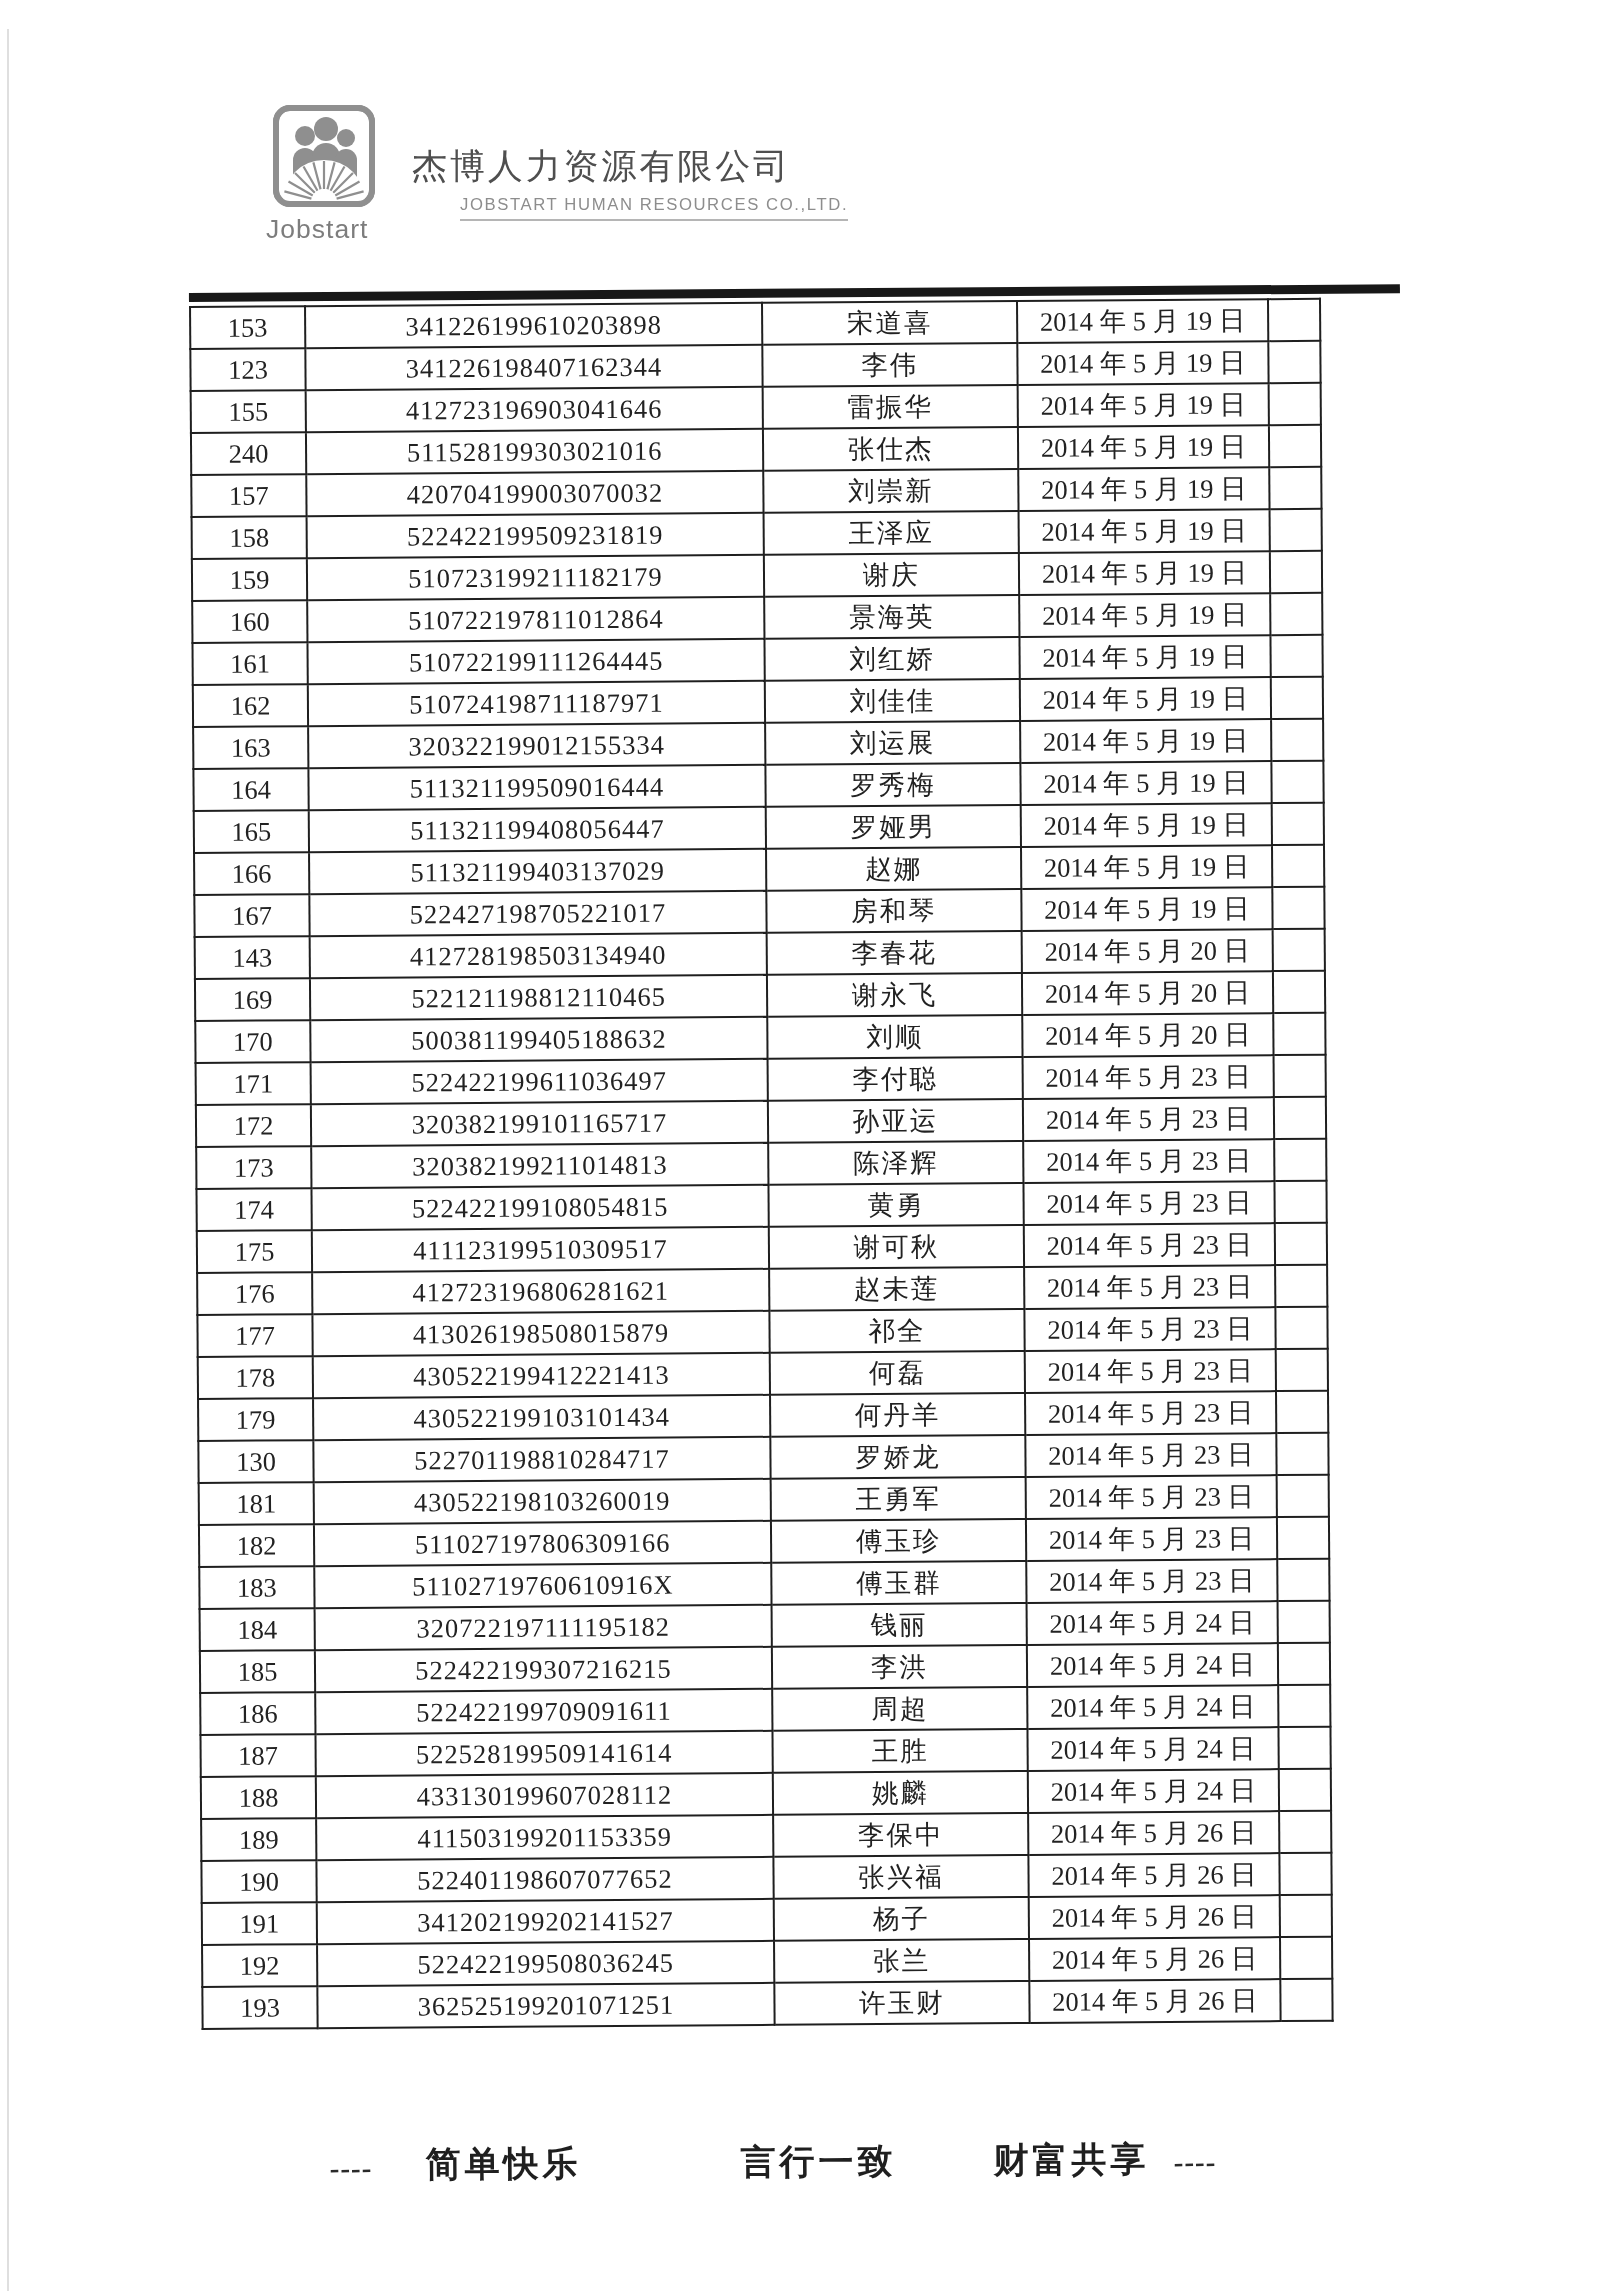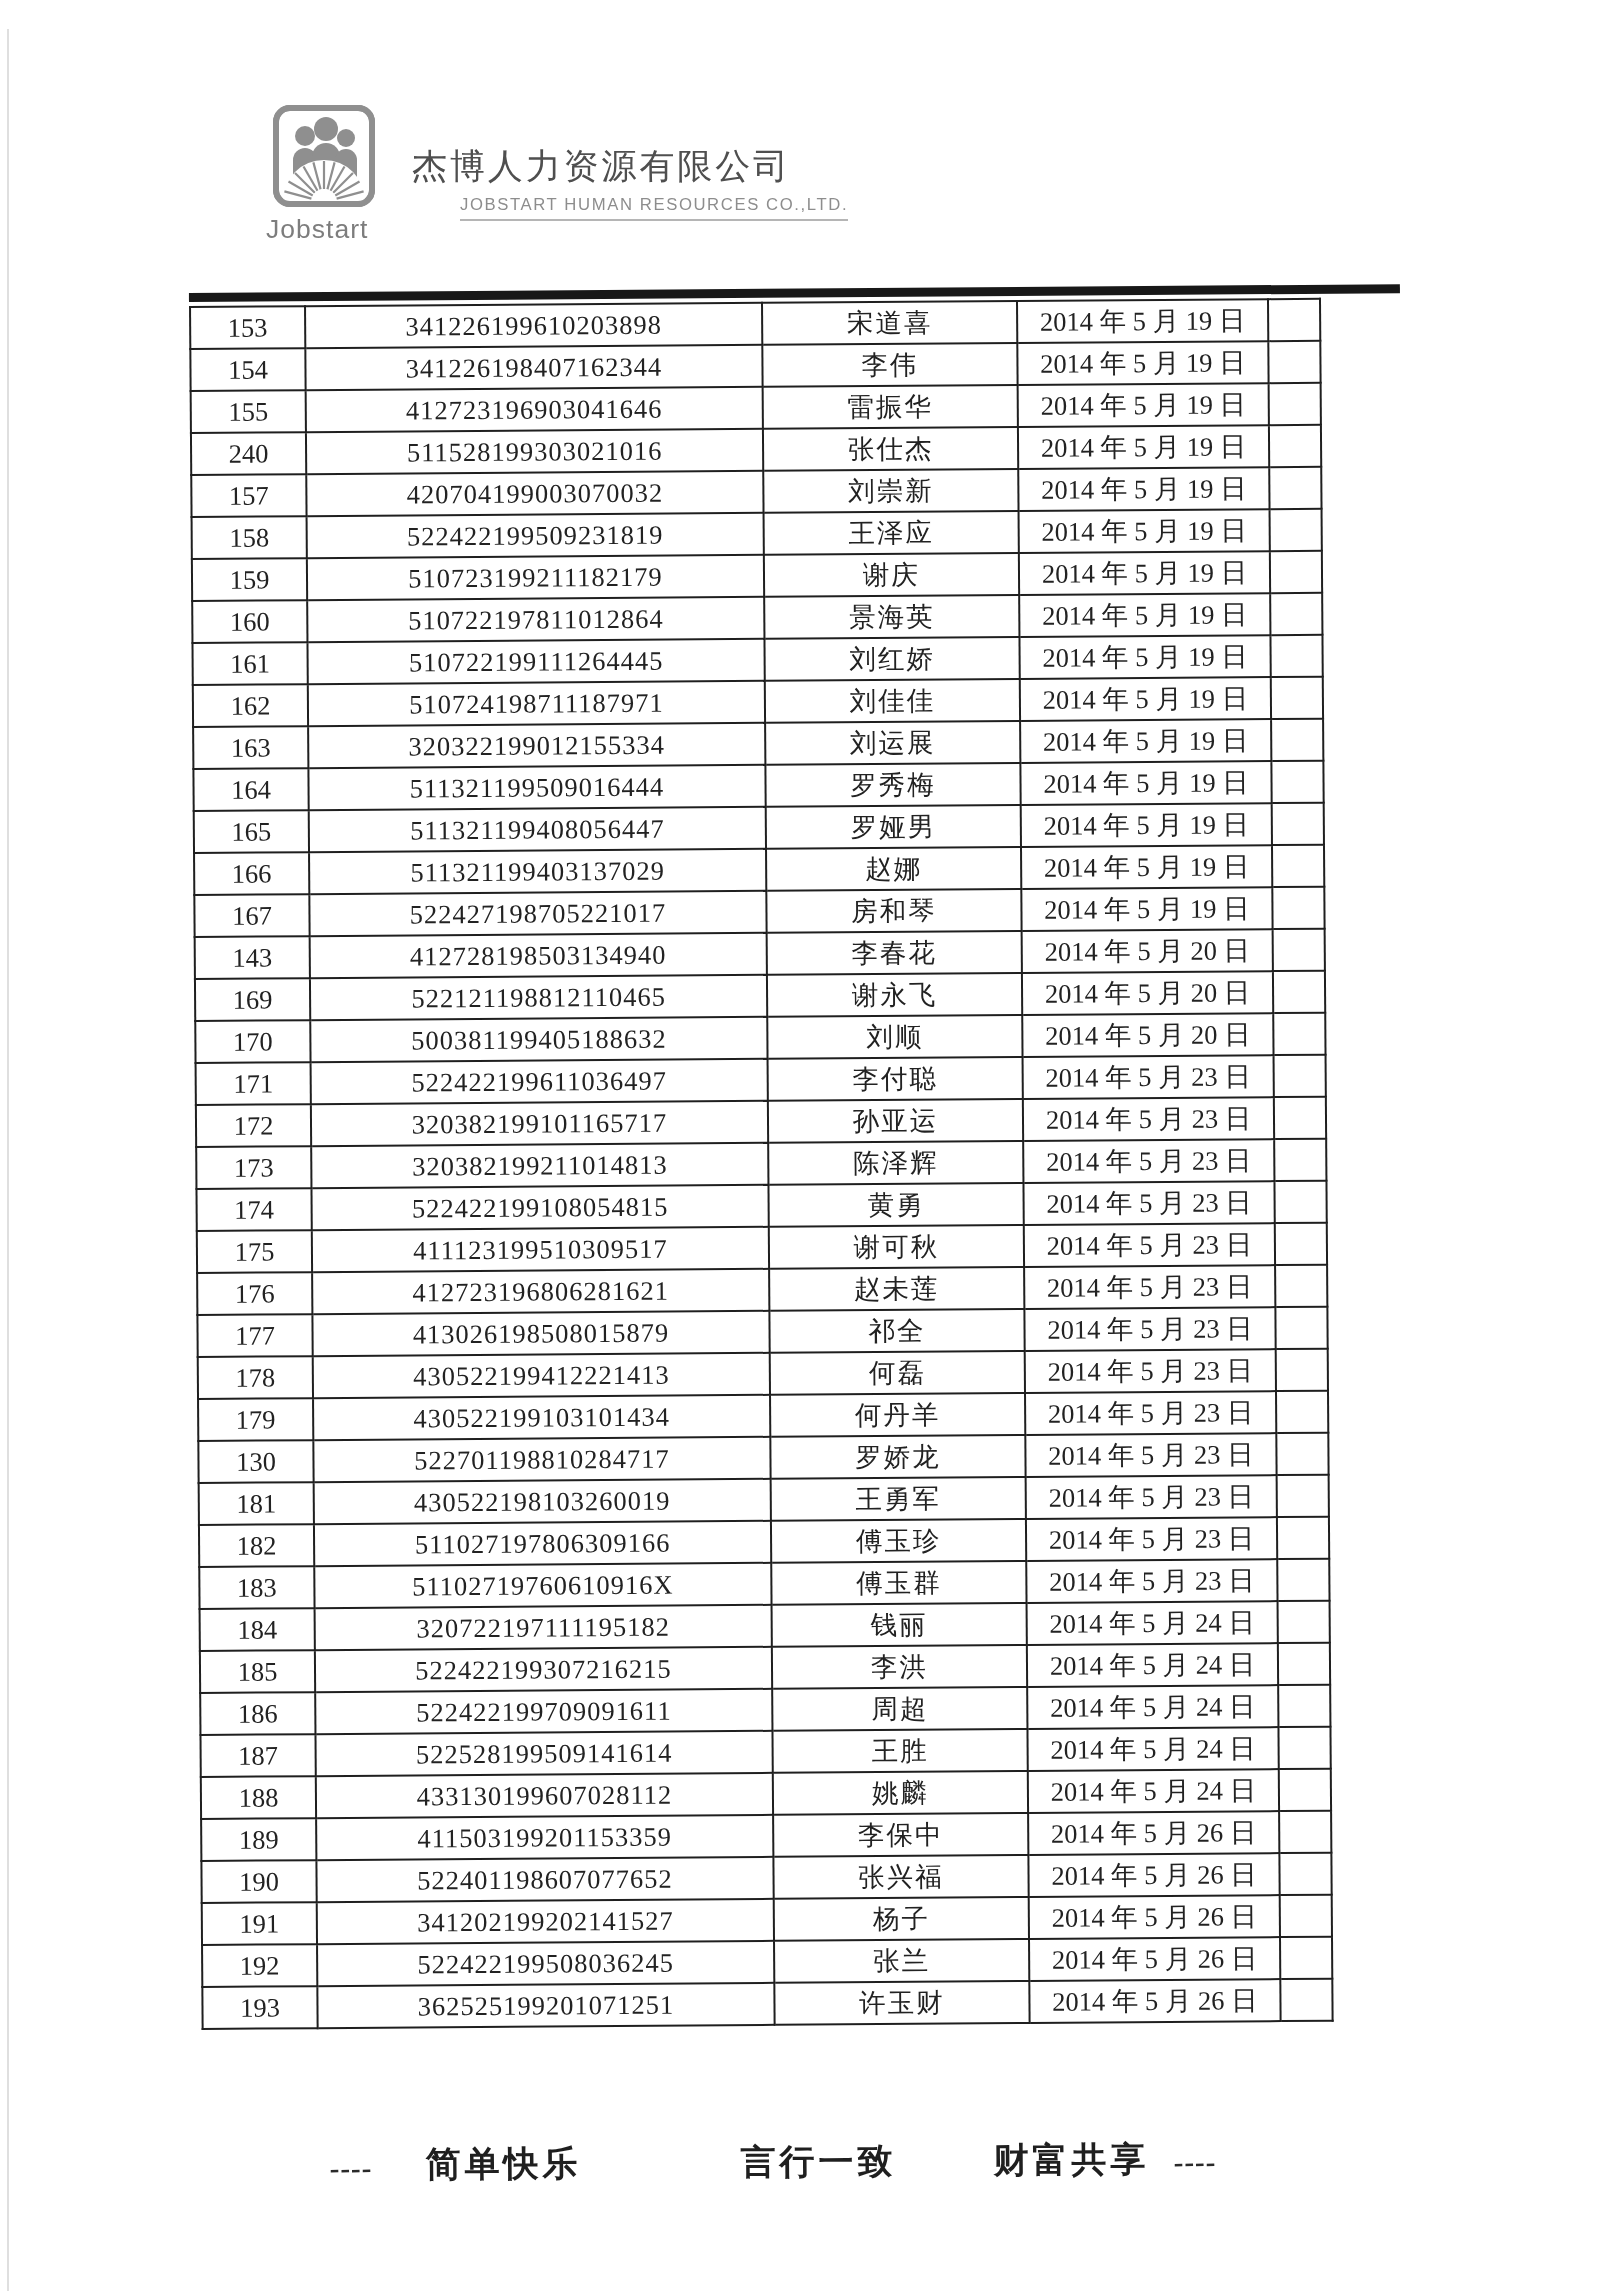--- a/index.html
+++ b/index.html
@@ -112,21 +112,21 @@
   <table class="roster">
     <tbody id="roster-body">
         <tr>
           <td class="c-no">153</td>
           <td class="c-id">341226199610203898</td>
           <td class="c-name">宋道喜</td>
           <td class="c-date">2014 年 5 月 19 日</td>
           <td class="c-x"></td>
         </tr>
         <tr>
-          <td class="c-no">154</td>
+          <td class="c-no">123</td>
           <td class="c-id">341226198407162344</td>
           <td class="c-name">李伟</td>
           <td class="c-date">2014 年 5 月 19 日</td>
           <td class="c-x"></td>
         </tr>
         <tr>
           <td class="c-no">155</td>
           <td class="c-id">412723196903041646</td>
           <td class="c-name">雷振华</td>
           <td class="c-date">2014 年 5 月 19 日</td>

